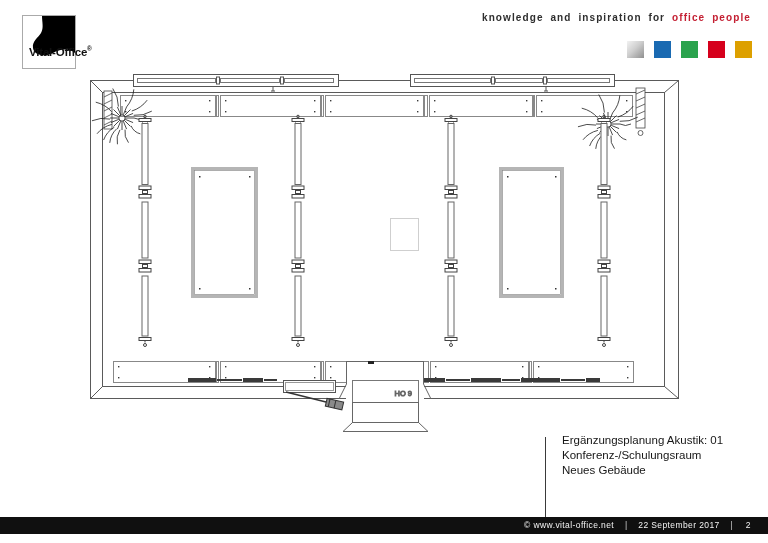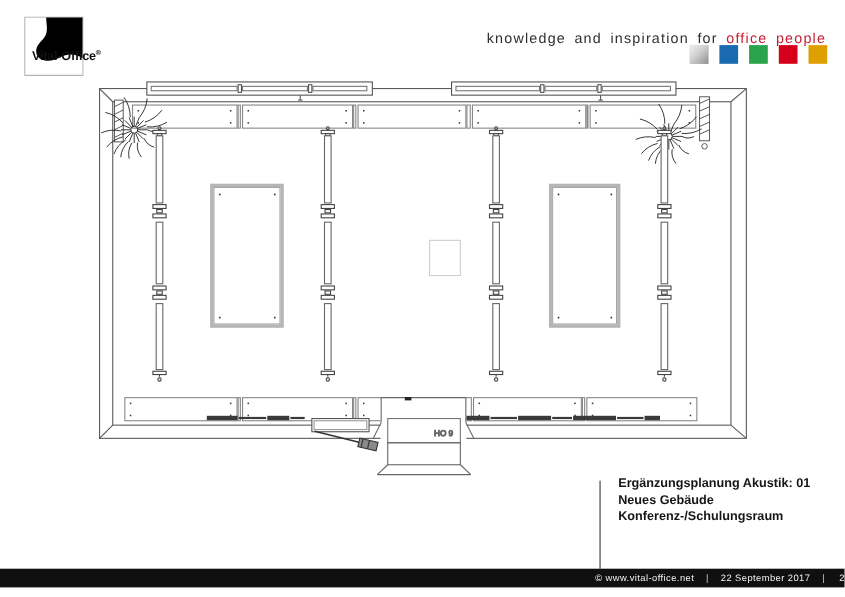--- a/index.html
+++ b/index.html
@@ -6,33 +6,33 @@
   .page{position:relative;width:768px;height:543px;background:#ffffff;overflow:hidden;
         font-family:"Liberation Sans","DejaVu Sans",sans-serif;}
   .plan-svg{position:absolute;left:0;top:0;}
   
   .logo{position:absolute;left:22px;top:15px;width:70px;height:54px;}
   .logo svg{position:absolute;left:0;top:0;}
   .logo-text{position:absolute;left:7px;top:30px;font-size:11.5px;font-weight:bold;
              color:#111;letter-spacing:-0.2px;white-space:nowrap;}
   .logo-text sup{font-size:6.5px;}
   
-  .tagline{position:absolute;top:27px;right:17px;font-size:13px;font-weight:normal;
+  .tagline{position:absolute;top:12px;right:17px;font-size:10px;font-weight:bold;
            letter-spacing:1.1px;word-spacing:3px;white-space:nowrap;}
   .squares{position:absolute;top:41px;right:16px;display:flex;gap:10px;}
   .sq{width:17px;height:17px;display:inline-block;}
   .sq._silver{background-image:linear-gradient(135deg,#f2f2f2 0%,#cfcfcf 45%,#8f8f8f 100%);}
   
   .tb-line{position:absolute;left:545px;top:437px;width:1px;height:80px;background:#3a3a3a;}
-  .titleblock{position:absolute;left:562px;top:433px;font-size:11.5px;font-weight:bold;
+  .titleblock{position:absolute;left:562px;top:433px;font-size:11.5px;font-weight:normal;
               color:#161616;line-height:15px;white-space:nowrap;}
   
   .footer{position:absolute;left:0;top:517px;width:768px;height:17px;background:#101010;
           color:#f4f4f4;font-size:8.5px;letter-spacing:0.4px;line-height:17px;text-align:right;
-          box-sizing:border-box;white-space:nowrap;}
+          padding-right:17px;box-sizing:border-box;white-space:nowrap;}
   .footer .sep{margin:0 8px;color:#cfcfcf;}
   .footer .page-num{margin-left:2px;}
 </style>
 </head>
 <body>
 
 <div class="page">
 
   <svg class="plan-svg" width="768" height="543" viewBox="0 0 768 543">
 
@@ -365,22 +365,22 @@
     <span class="sq _silver" style="background-color: rgb(184, 184, 184);"></span>
     <span class="sq" style="background-color: rgb(26, 106, 178);"></span>
     <span class="sq" style="background-color: rgb(42, 163, 77);"></span>
     <span class="sq" style="background-color: rgb(214, 0, 28);"></span>
     <span class="sq" style="background-color: rgb(221, 160, 0);"></span>
   </div>
 
   <div class="tb-line"></div>
   <div class="titleblock">
     <div>Ergänzungsplanung Akustik: 01</div>
+    <div>Konferenz-/Schulungsraum</div>
     <div>Neues Gebäude</div>
-    <div>Konferenz-/Schulungsraum</div>
   </div>
 
   <div class="footer" id="footerBar" style="background: rgb(16, 16, 16);">
     <span>©  www.vital-office.net</span>
     <span class="sep">|</span>
     <span>22 September 2017</span>
     <span class="sep">|</span>
     <span class="page-num">2</span>
   </div>
 </div>

